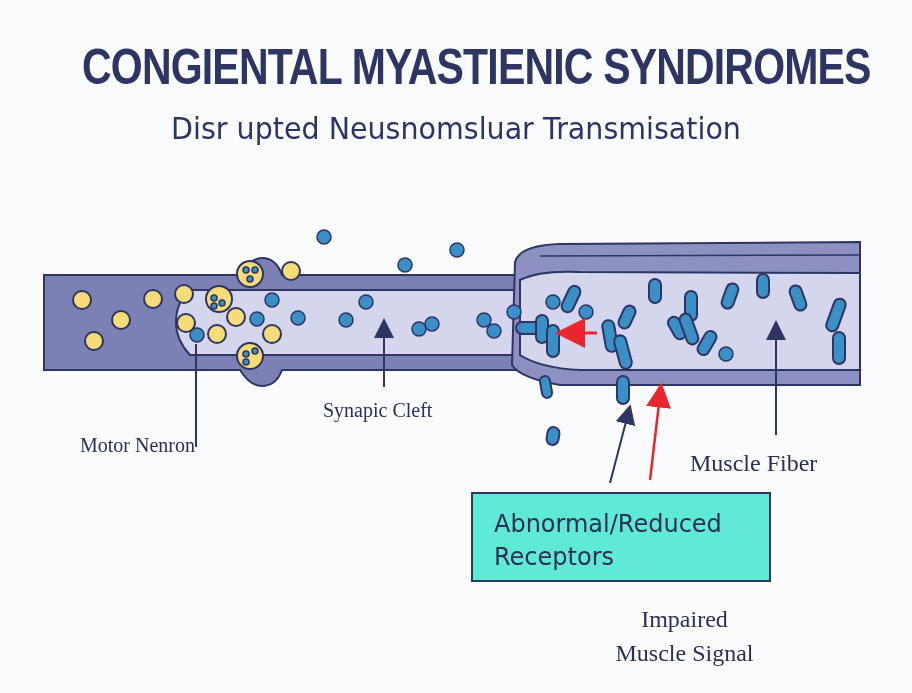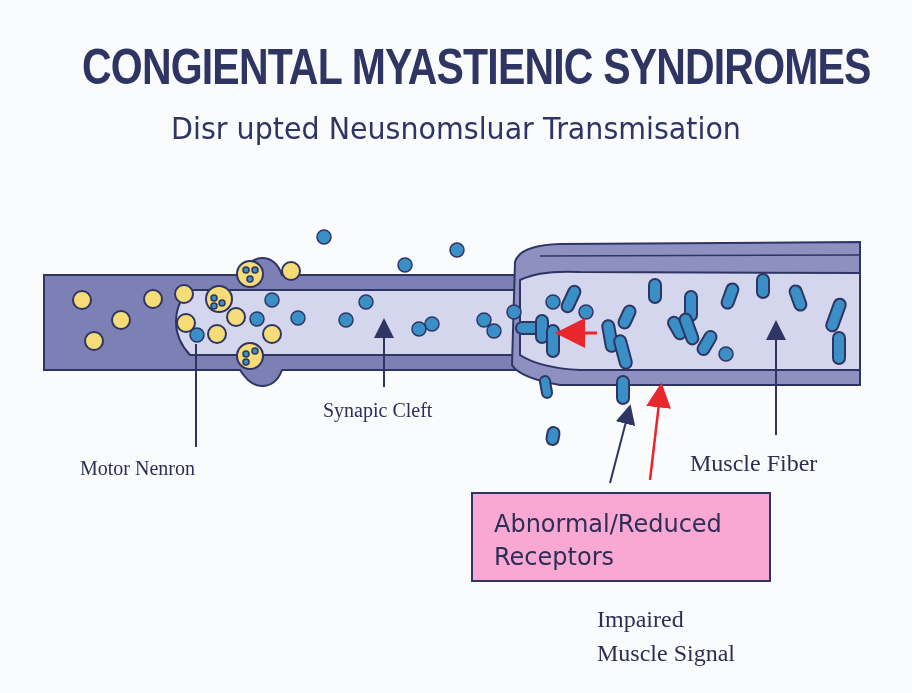--- a/index.html
+++ b/index.html
@@ -1,26 +1,26 @@
 <!DOCTYPE html>
 <html><head>
 <meta charset="utf-8">
 <style>
   html, body { margin:0; padding:0; }
   body { width:912px; height:693px; background:#fafbfd; position:relative; overflow:hidden; font-family:"DejaVu Sans", sans-serif; color:#2b2f55; }
   .title { position:absolute; left:0; top:38px; width:912px; text-align:center; font-family:"Liberation Sans", sans-serif; font-weight:bold; font-size:50px; color:#2e3563; letter-spacing:-1px; transform:scaleX(0.82); transform-origin:center; white-space:nowrap; }
   .subtitle { position:absolute; left:0; top:110px; width:912px; text-align:center; font-family:"DejaVu Sans", sans-serif; font-size:31px; color:#2e3563; transform:scaleX(0.92); white-space:nowrap; }
   svg.diagram { position:absolute; left:0; top:0; }
   .label { position:absolute; font-family:Liberation Serif, serif; color:#2b2f55; white-space:nowrap; }
-  .lbl-motor { left:80px; top:457px; font-size:20px; }
+  .lbl-motor { left:80px; top:434px; font-size:20px; }
   .lbl-cleft { left:323px; top:399px; font-size:20px; }
   .lbl-fiber { left:690px; top:450px; font-size:24px; }
-  .box { position:absolute; left:471px; top:492px; width:300px; height:90px; border:2px solid #2e3563; background:#f9a8d4; box-sizing:border-box; }
+  .box { position:absolute; left:471px; top:492px; width:300px; height:90px; border:2px solid #2e3563; background:#5eead4; box-sizing:border-box; }
   .box-text { position:absolute; left:21px; top:14px; font-size:24px; line-height:33px; color:#2b2f55; white-space:pre-line; }
-  .lbl-impaired { left:597px; top:602px; font-size:24px; line-height:34px; text-align:left; width:175px; white-space:pre-line; }
+  .lbl-impaired { left:597px; top:602px; font-size:24px; line-height:34px; text-align:center; width:175px; white-space:pre-line; }
 </style>
 </head>
 <body>
 
 <div class="title">CONGIENTAL MYASTIENIC SYNDIROMES</div>
 <div class="subtitle">Disr upted Neusnomsluar Transmisation</div>
 
 <svg class="diagram" width="912" height="693" viewBox="0 0 912 693">
   <defs>
     <marker id="arrowDark" markerWidth="10" markerHeight="10" refX="5" refY="5" orient="auto">

